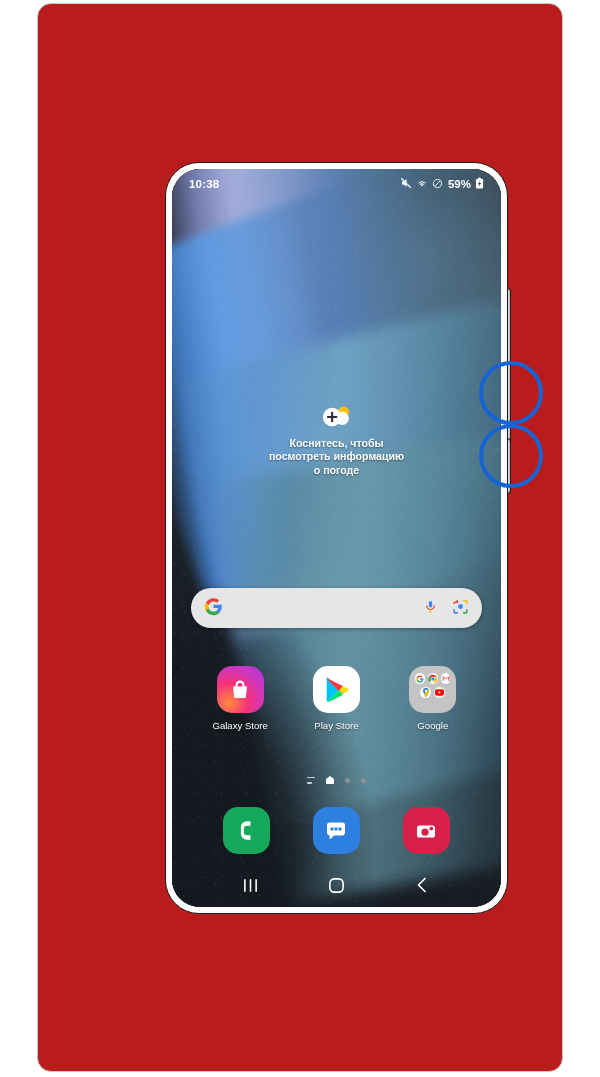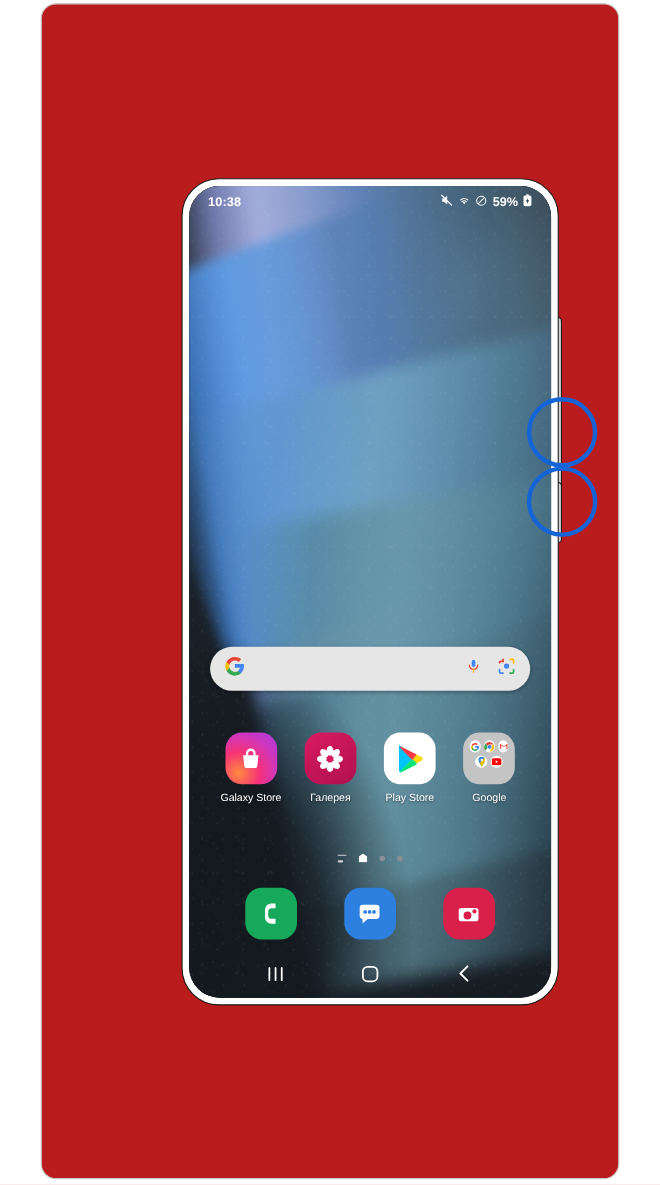--- a/index.html
+++ b/index.html
@@ -279,20 +279,35 @@
           <span>
             <svg width="9" height="12" viewBox="0 0 14 20">
               <rect x="1" y="3" width="12" height="16" rx="2.5" fill="#fff"></rect>
               <rect x="5" y="1" width="4" height="2.4" rx="1" fill="#fff"></rect>
               <path d="M7.6 6.5L4.6 12h2.3l-.6 4 3.2-5.8H7.2z" fill="#1d2733"></path>
             </svg>
           </span>
         </div>
       </div>
 
+      <div id="weather-widget">
+        <div id="weather-icon">
+          <svg width="30" height="24" viewBox="0 0 34 26">
+            <circle cx="24.5" cy="7" r="6" fill="#ffc107"></circle>
+            <circle cx="23" cy="14.5" r="7.5" fill="#fdfdfd"></circle>
+            <circle cx="11.5" cy="13" r="10.5" fill="#fdfdfd"></circle>
+            <path d="M11.5 8.2v9.6M6.7 13h9.6" stroke="#2a2f38" stroke-width="2.4" stroke-linecap="round"></path>
+          </svg>
+        </div>
+        <div id="weather-text">
+          <div>Коснитесь, чтобы</div>
+          <div>посмотреть информацию</div>
+          <div>о погоде</div>
+        </div>
+      </div>
 
       <div id="search-bar">
         <span>
           <svg width="19" height="19" viewBox="0 0 48 48">
             <path fill="#4285F4" d="M45 24c0-1.6-.15-3.1-.4-4.6H24v8.7h11.8c-.5 2.7-2 5-4.3 6.5v5.4h7c4.1-3.8 6.5-9.3 6.5-16z"></path>
             <path fill="#34A853" d="M24 46c5.8 0 10.7-1.9 14.3-5.2l-7-5.4c-1.9 1.3-4.4 2.1-7.3 2.1-5.6 0-10.4-3.8-12.1-8.9H4.7v5.6C8.3 41.4 15.6 46 24 46z"></path>
             <path fill="#FBBC05" d="M11.9 28.6c-.4-1.3-.7-2.7-.7-4.1s.25-2.8.7-4.1v-5.6H4.7A22 22 0 002 24.5c0 3.6.85 7 2.7 10.1l7.2-6z"></path>
             <path fill="#EA4335" d="M24 11.3c3.2 0 6 1.1 8.2 3.2l6.2-6.2C34.7 4.8 29.8 3 24 3 15.6 3 8.3 7.6 4.7 14.8l7.2 5.6c1.7-5.1 6.5-9.1 12.1-9.1z"></path>
           </svg>
         </span>
@@ -322,38 +337,20 @@
         <div class="app">
           <div class="app-icon" style="background:radial-gradient(circle at 25% 78%, #ff8a3d 0%, #f5327a 38%, #c937c4 72%, #a93bd6 100%);">
             <svg width="24" height="24" viewBox="0 0 24 24">
               <path d="M5 8.5h14l-1.1 10.2a1.6 1.6 0 01-1.6 1.4H7.7a1.6 1.6 0 01-1.6-1.4L5 8.5z" fill="#fff"></path>
               <path d="M8.6 9.2V7a3.4 3.4 0 016.8 0v2.2" stroke="#fff" stroke-width="2.1" fill="none" stroke-linecap="round"></path>
             </svg>
           </div>
           <div class="app-label">Galaxy Store</div>
         </div>
 
-        <div class="app">
-          <div class="app-icon" style="background:linear-gradient(150deg,#d81b60 0%,#b0104f 100%);">
-            <svg width="26" height="26" viewBox="0 0 26 26">
-              <g fill="#fff">
-                <ellipse cx="13" cy="5.6" rx="3.1" ry="4.4"></ellipse>
-                <ellipse cx="13" cy="20.4" rx="3.1" ry="4.4"></ellipse>
-                <ellipse cx="5.6" cy="13" rx="4.4" ry="3.1"></ellipse>
-                <ellipse cx="20.4" cy="13" rx="4.4" ry="3.1"></ellipse>
-                <ellipse cx="7.8" cy="7.8" rx="3.1" ry="4.4" transform="rotate(-45 7.8 7.8)"></ellipse>
-                <ellipse cx="18.2" cy="18.2" rx="3.1" ry="4.4" transform="rotate(-45 18.2 18.2)"></ellipse>
-                <ellipse cx="18.2" cy="7.8" rx="4.4" ry="3.1" transform="rotate(-45 18.2 7.8)"></ellipse>
-                <ellipse cx="7.8" cy="18.2" rx="4.4" ry="3.1" transform="rotate(-45 7.8 18.2)"></ellipse>
-              </g>
-              <circle cx="13" cy="13" r="2.8" fill="#d81b60"></circle>
-            </svg>
-          </div>
-          <div class="app-label">Галерея</div>
-        </div>
 
         <div class="app">
           <div class="app-icon" style="background:#ffffff;">
             <svg width="25" height="27" viewBox="0 0 26 28">
               <path d="M3.4 1.4C3 1.8 2.8 2.4 2.8 3.2v21.6c0 .8.2 1.4.6 1.8l.2.1L15.4 14.6v-.3L3.6 1.3l-.2.1z" fill="#00c3ff"></path>
               <path d="M19.4 18.7l-4-4.1v-.3l4-4.1.1.05 4.8 2.7c1.4.8 1.4 2.1 0 2.9l-4.8 2.8-.1.05z" fill="#ffd900"></path>
               <path d="M19.5 18.65L15.4 14.5 3.4 26.7c.5.5 1.2.55 2.1.05l14-7.1z" fill="#00e676"></path>
               <path d="M19.5 10.35L5.5 3.25c-.9-.5-1.6-.45-2.1.05l12 12.2 4.1-5.15z" fill="#ff3a44"></path>
             </svg>
           </div>

